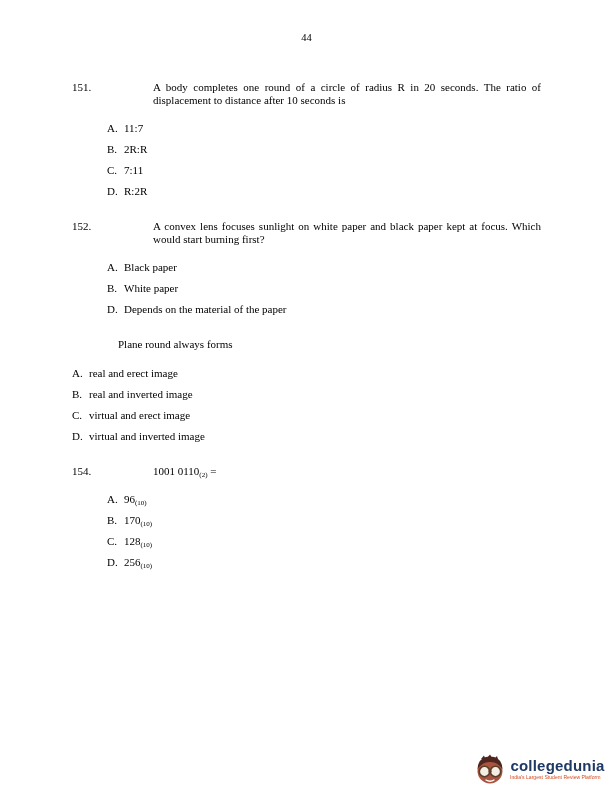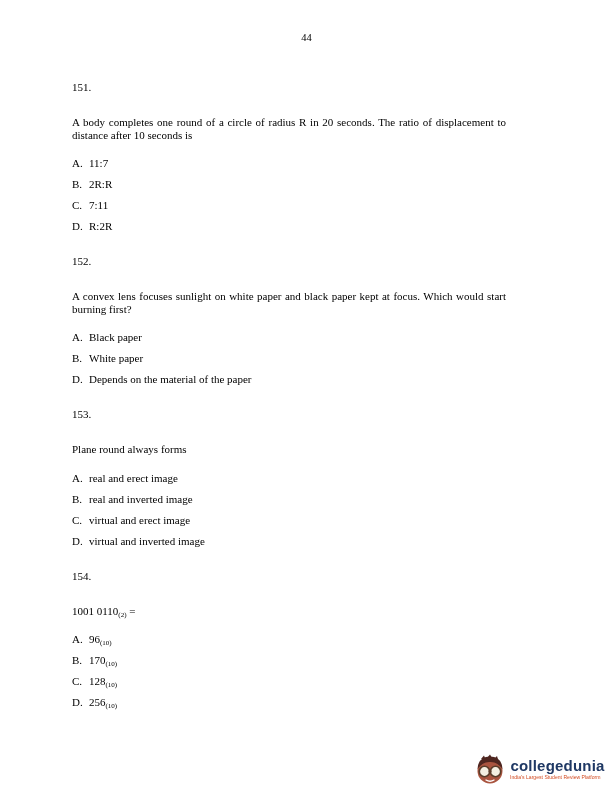--- a/index.html
+++ b/index.html
@@ -17,33 +17,33 @@
     padding: 32px 71px 0 72px;
   }
   .page-number {
     text-align: center;
     font-size: 10.5px;
     margin-bottom: 38px;
   }
   .question {
     display: flex;
     margin-bottom: 14px;
-    flex-direction: column;
   }
   .q-num {
     width: 35px;
     flex: 0 0 35px;
     font-size: 11px;
     line-height: 12.5px;
   }
   .q-content { width: 434px; }
   .q-text {
     font-size: 11px;
     line-height: 12.5px;
     margin-bottom: 16px;
+    margin-left: 46px;
   }
   .q-text.justify { text-align: justify; }
   .options { }
   .option {
     font-size: 11px;
     line-height: 13px;
     margin-bottom: 8px;
   }
   .opt-label {
     display: inline-block;
@@ -103,21 +103,20 @@
       <p class="q-text justify"><span>A convex lens focuses sunlight on white paper and black paper kept at focus. Which would start burning first?</span><sub class="subscript"></sub><span></span></p>
       <div class="options">
         <div class="option"><span class="opt-label">A.</span><span>Black paper</span><sub class="subscript"></sub></div>
         <div class="option"><span class="opt-label">B.</span><span>White paper</span><sub class="subscript"></sub></div>
         <div class="option"><span class="opt-label">D.</span><span>Depends on the material of the paper</span><sub class="subscript"></sub></div>
       </div>
     </div>
   </div>
 
   <div class="question">
-    <div class="q-num">153.</div>
     <div class="q-content">
       <p class="q-text"><span>Plane round always forms</span><sub class="subscript"></sub><span></span></p>
       <div class="options">
         <div class="option"><span class="opt-label">A.</span><span>real and erect image</span><sub class="subscript"></sub></div>
         <div class="option"><span class="opt-label">B.</span><span>real and inverted image</span><sub class="subscript"></sub></div>
         <div class="option"><span class="opt-label">C.</span><span>virtual and erect image</span><sub class="subscript"></sub></div>
         <div class="option"><span class="opt-label">D.</span><span>virtual and inverted image</span><sub class="subscript"></sub></div>
       </div>
     </div>
   </div>

